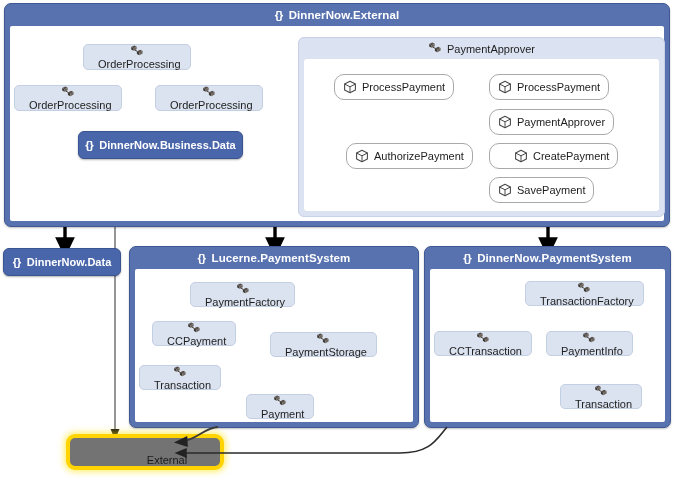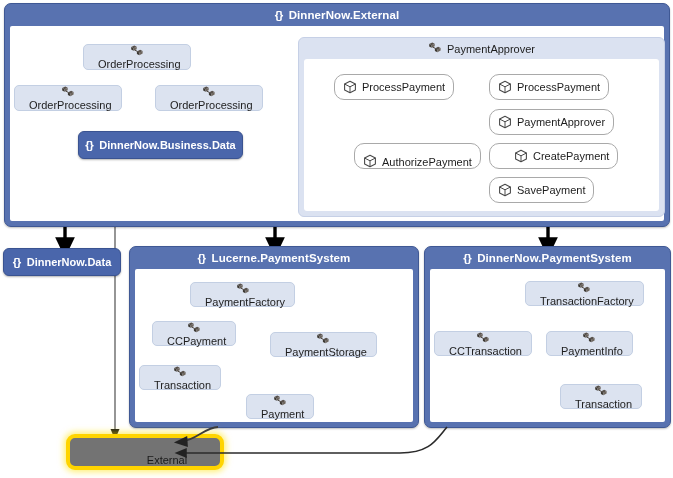--- a/index.html
+++ b/index.html
@@ -241,21 +241,21 @@
     <span class="ico">
       <svg width="14" height="14" viewBox="0 0 14 14">
         <path d="M7,1.2 L12.4,4.0 L12.4,10.0 L7,12.8 L1.6,10.0 L1.6,4.0 Z" fill="#ffffff" stroke="#4a4a4a" stroke-width="1.1" stroke-linejoin="round"></path>
         <path d="M1.7,4.1 L7,6.8 L12.3,4.1" fill="none" stroke="#4a4a4a" stroke-width="1"></path>
         <path d="M7,6.8 L7,12.7" fill="none" stroke="#4a4a4a" stroke-width="1"></path>
       </svg>
     </span>
     <span class="lbl">ProcessPayment</span>
   </div>
 
-  <div class="mnode" style="left:354px;top:143px;height:24px;align-items:flex-end;">
+  <div class="mnode" style="left:346px;top:143px;height:24px;">
     <span class="ico">
       <svg width="14" height="14" viewBox="0 0 14 14">
         <path d="M7,1.2 L12.4,4.0 L12.4,10.0 L7,12.8 L1.6,10.0 L1.6,4.0 Z" fill="#ffffff" stroke="#4a4a4a" stroke-width="1.1" stroke-linejoin="round"></path>
         <path d="M1.7,4.1 L7,6.8 L12.3,4.1" fill="none" stroke="#4a4a4a" stroke-width="1"></path>
         <path d="M7,6.8 L7,12.7" fill="none" stroke="#4a4a4a" stroke-width="1"></path>
       </svg>
     </span>
     <span class="lbl">AuthorizePayment</span>
   </div>
 

